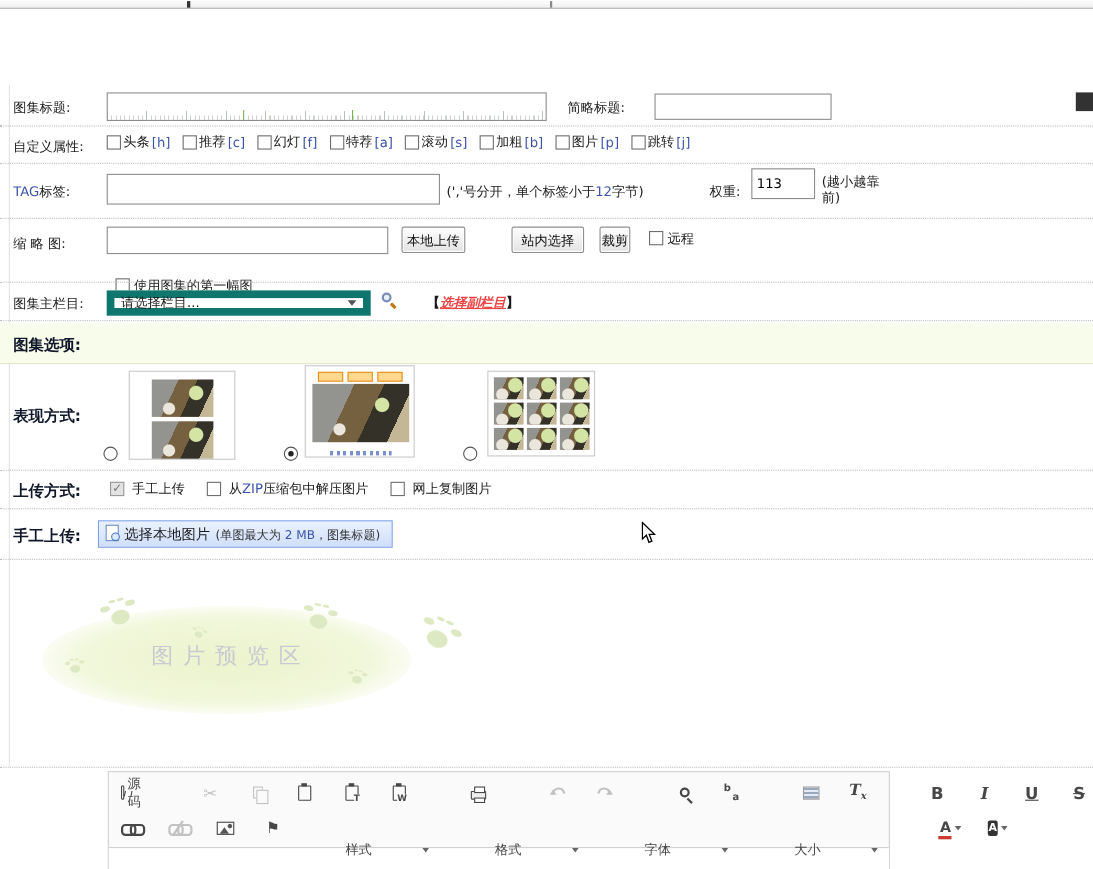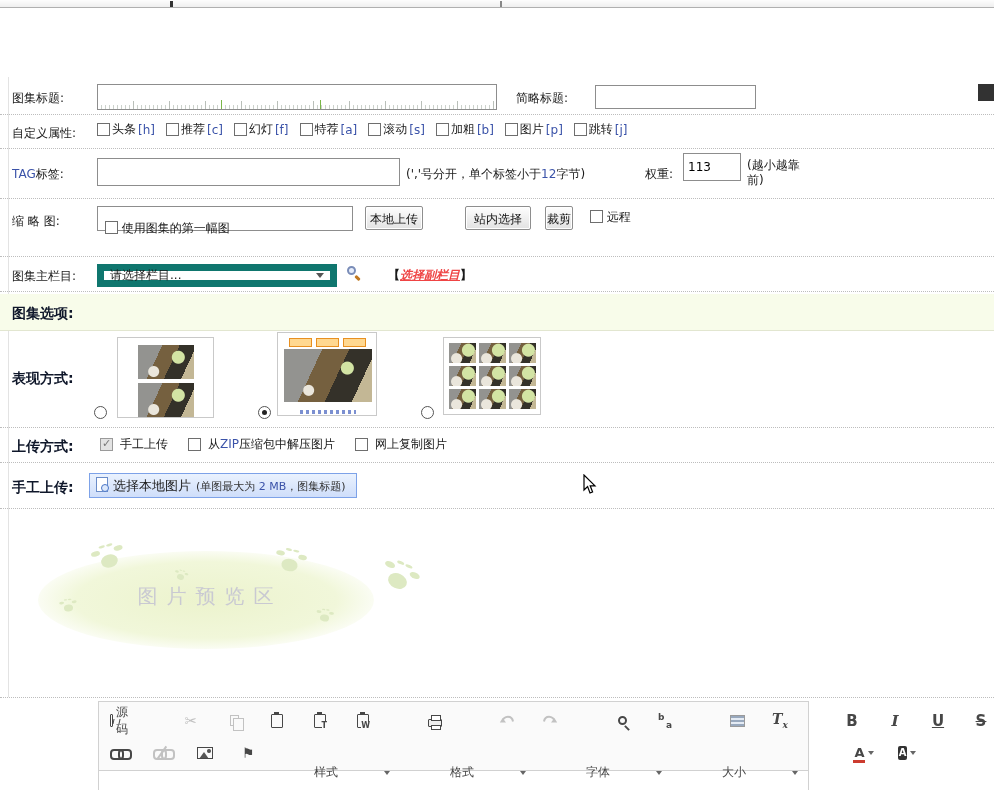--- a/index.html
+++ b/index.html
@@ -211,21 +211,21 @@
   <input class="txt" style="left: 683px; top: 153px; width: 58px; height: 28px; padding-top: 1px;" value="113">
   <span class="flabel" style="left:747px;top:158px;width:62px;line-height:15px;display:inline-block;">(越小越靠前)</span>
   <div class="dot" style="top:198px;"></div>
 
   <span class="flabel" style="left:12px;top:213px;">缩 略 图:</span>
   <input class="txt" style="left: 97px; top: 206px; width: 256px; height: 25px;" value="">
   <span class="btn" style="left:365px;top:206px;width:58px;">本地上传</span>
   <span class="btn" style="left:465px;top:206px;width:66px;">站内选择</span>
   <span class="btn" style="left:545px;top:206px;width:28px;">裁剪</span>
   <span class="flabel" style="left:590px;top:209px;"><span class="cb"></span> <span>远程</span></span>
-  <span class="flabel" style="left:105px;top:220px;"><span class="cb"></span> <span>使用图集的第一幅图</span></span>
+  <span class="flabel" style="left:105px;top:252px;"><span class="cb"></span> <span>使用图集的第一幅图</span></span>
   <div class="dot" style="top:256px;"></div>
 
   <span class="flabel" style="left:12px;top:268px;">图集主栏目:</span>
   <div class="selectbox">
     <span>请选择栏目...</span>
     <span class="arr"></span>
   </div>
   <span class="mag-ic" style="position:absolute;left:346px;top:265px;">
       <span class="lens"></span>
       <span class="handle"></span>

